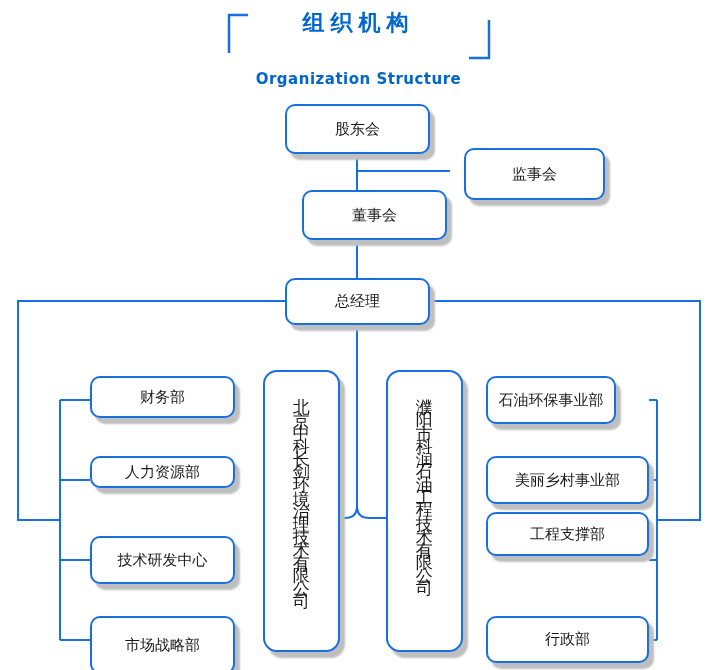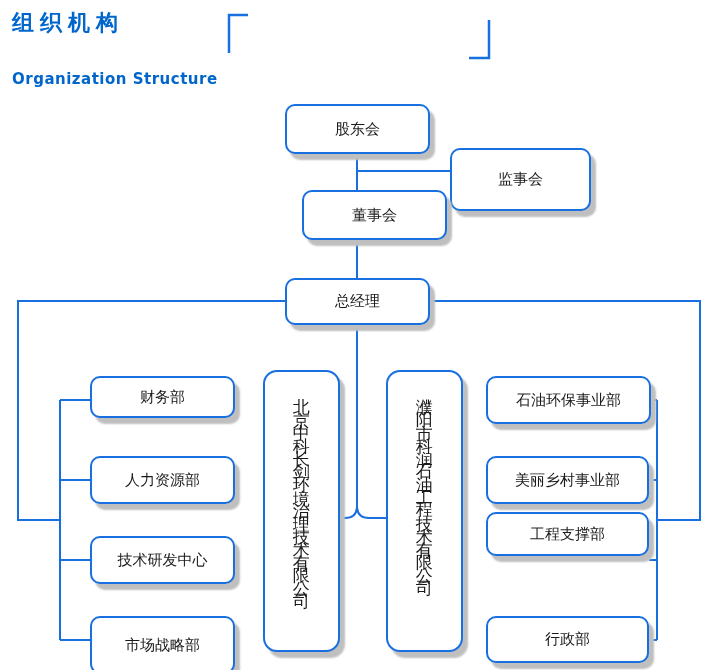--- a/index.html
+++ b/index.html
@@ -13,21 +13,21 @@
     background:#ffffff;
     overflow:hidden;
   }
 
   svg.lines { position:absolute; left:0; top:0; width:717px; height:670px; }
   svg.lines path.conn { fill:none; stroke:#176fe0; stroke-width:2; }
   svg.lines path.bracket { fill:none; stroke:#176fe0; stroke-width:2.5; }
 
   .header {
     position:absolute; left:0; top:8px; width:717px;
-    text-align:left; color:#0066cc;padding-left:12px;
+    text-align:center; color:#0066cc;
   }
   .title { font-size:22px; font-weight:bold; letter-spacing:6px; }
   .subtitle { font-size:15px; font-weight:bold; margin-top:32px; letter-spacing:0.5px; }
 
   .node {
     position:absolute;
     background:#ffffff;
     border:2px solid #176fe0;
     border-radius:10px;
     box-shadow:5px 6px 2px #bfbfbf;
@@ -80,36 +80,36 @@
     <path class="conn" d="M649,640 L657,640"></path>
   </svg>
 
   <div class="header">
     <div class="title">组织机构</div>
     <div class="subtitle">Organization Structure</div>
   </div>
 
   <div class="node" style="left:285px;top:104px;width:145px;height:50px">股东会</div>
 
-  <div class="node" style="left:450px;top:148px;width:141px;height:63px">监事会</div>
+  <div class="node" style="left:464px;top:148px;width:141px;height:52px">监事会</div>
 
   <div class="node" style="left:302px;top:190px;width:145px;height:50px">董事会</div>
 
   <div class="node" style="left:285px;top:278px;width:145px;height:47px">总经理</div>
 
   <div class="node" style="left:90px;top:376px;width:145px;height:42px">财务部</div>
-  <div class="node" style="left:90px;top:456px;width:145px;height:48px">人力资源部</div>
+  <div class="node" style="left:90px;top:456px;width:145px;height:32px">人力资源部</div>
   <div class="node" style="left:90px;top:536px;width:145px;height:48px">技术研发中心</div>
   <div class="node" style="left:90px;top:616px;width:145px;height:58px">市场战略部</div>
 
   <div class="node vnode" style="left:263px;top:370px;width:77px;height:282px">
     <span class="vtext">北京中科长剑环境治理技术有限公司</span>
   </div>
   <div class="node vnode" style="left:386px;top:370px;width:77px;height:282px">
     <span class="vtext">濮阳市科润石油工程技术有限公司</span>
   </div>
 
-  <div class="node" style="left:486px;top:376px;width:165px;height:48px">石油环保事业部</div>
+  <div class="node" style="left:486px;top:376px;width:130px;height:48px">石油环保事业部</div>
   <div class="node" style="left:486px;top:456px;width:163px;height:48px">美丽乡村事业部</div>
   <div class="node" style="left:486px;top:512px;width:163px;height:44px">工程支撑部</div>
   <div class="node" style="left:486px;top:616px;width:163px;height:47px">行政部</div>
 
 </div>
 
 </body></html>

